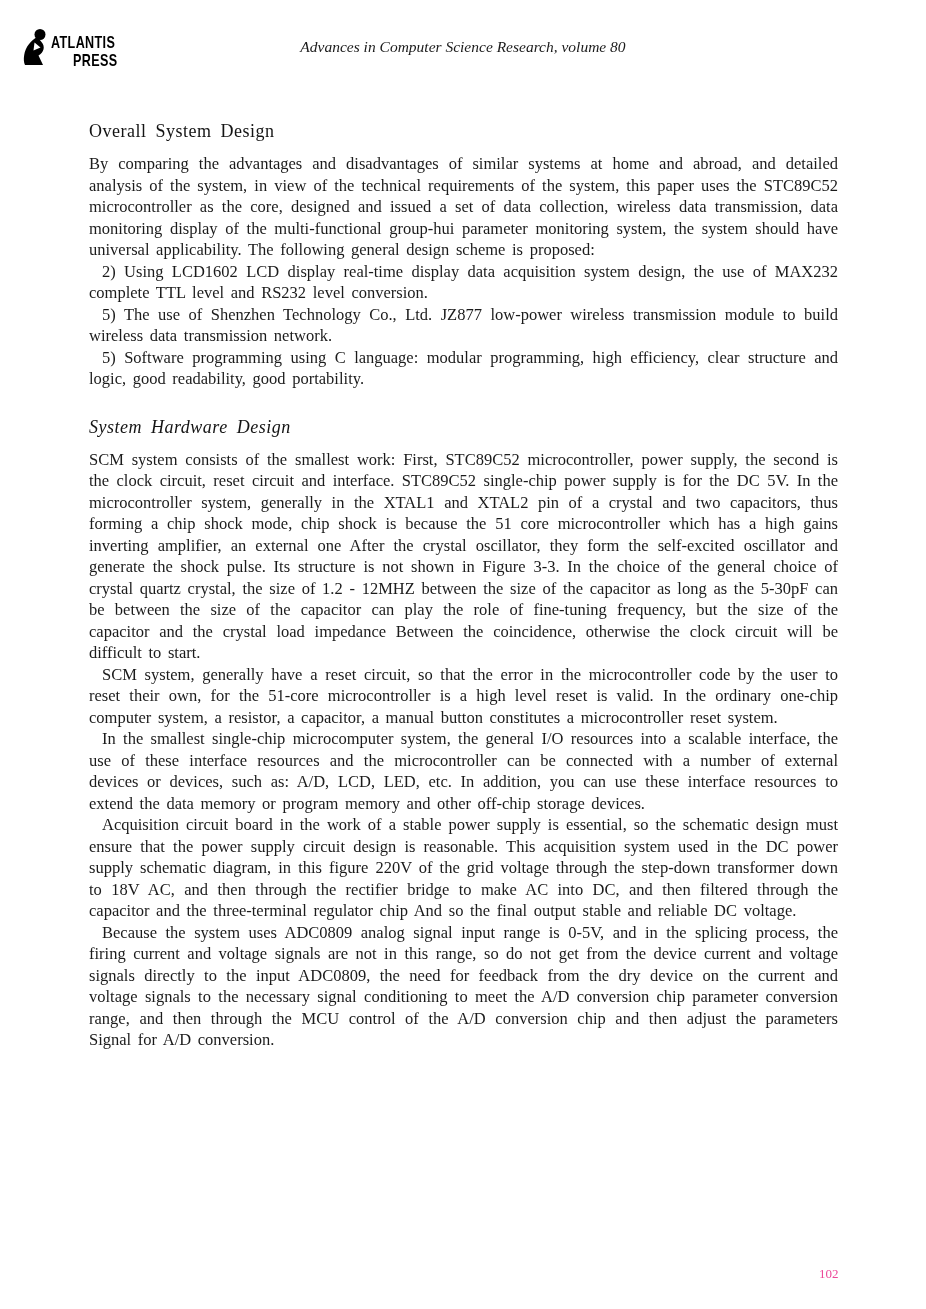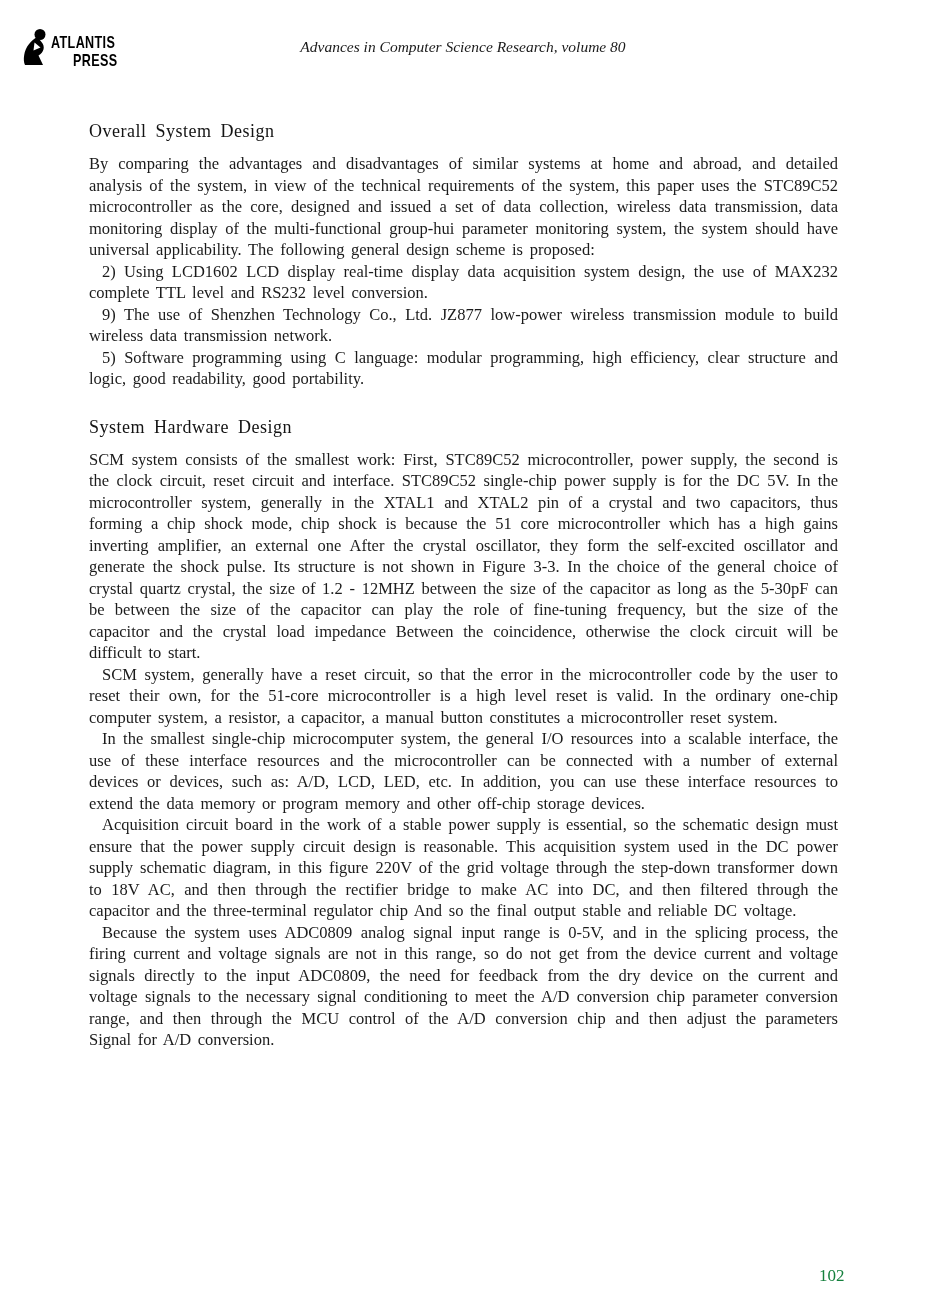--- a/index.html
+++ b/index.html
@@ -32,39 +32,39 @@
     font-size: 15.5px; color: #1a1a1a;
   }
 
   
   .content { position: absolute; left: 89px; right: 88px; top: 113px; margin-top: 7px; }
   h2.sec-heading {
     font-size: 18px; font-weight: normal; color: #141414;
     margin: 0 0 11px 0; line-height: 22px;
     letter-spacing: 0.5px; word-spacing: 4px;
   }
-  h2.sec-heading.second { margin-top: 26px; }
+  h2.sec-heading.second { margin-top: 26px; font-style: italic; }
   .content p {
     margin: 0;
     font-size: 16.5px; line-height: 21.5px;
     text-align: justify;
     word-spacing: 2.5px;
     color: #1b1b1b;
   }
   .content p.ind { text-indent: 13px; }
 
   
   .footer-line {
     position: absolute; left: 30px; top: 1308px;
     font-size: 15px; color: #14532d; white-space: nowrap;
   }
   .footer-url { margin-left: 26px; }
   .page-number {
     position: absolute; left: 819px; top: 1266px;
-    font-size: 17px; color: #15803d;
+    font-size: 13px; color: #ec4899;
   }
 </style>
 </head>
 <body>
 
 <div class="page">
 
   <div class="logo">
     <svg class="logo-icon" viewBox="0 0 30 38" xmlns="http://www.w3.org/2000/svg">
       <circle cx="19" cy="6.5" r="5.5" fill="#000"></circle>
@@ -74,21 +74,21 @@
     <span class="logo-t1">ATLANTIS</span>
     <span class="logo-t2">PRESS</span>
   </div>
   <div class="journal">Advances in Computer Science Research, volume 80</div>
 
   <div class="content">
 
     <h2 class="sec-heading">Overall System Design</h2>
     <p>By comparing the advantages and disadvantages of similar systems at home and abroad, and detailed analysis of the system, in view of the technical requirements of the system, this paper uses the STC89C52 microcontroller as the core, designed and issued a set of data collection, wireless data transmission, data monitoring display of the multi-functional group-hui parameter monitoring system, the system should have universal applicability. The following general design scheme is proposed:</p>
     <p class="ind">2) Using LCD1602 LCD display real-time display data acquisition system design, the use of MAX232 complete TTL level and RS232 level conversion.</p>
-    <p class="ind">9) The use of Shenzhen Technology Co., Ltd. JZ877 low-power wireless transmission module to build wireless data transmission network.</p>
+    <p class="ind">5) The use of Shenzhen Technology Co., Ltd. JZ877 low-power wireless transmission module to build wireless data transmission network.</p>
     <p class="ind">5) Software programming using C language: modular programming, high efficiency, clear structure and logic, good readability, good portability.</p>
 
     <h2 class="sec-heading second">System Hardware Design</h2>
     <p>SCM system consists of the smallest work: First, STC89C52 microcontroller, power supply, the second is the clock circuit, reset circuit and interface. STC89C52 single-chip power supply is for the DC 5V. In the microcontroller system, generally in the XTAL1 and XTAL2 pin of a crystal and two capacitors, thus forming a chip shock mode, chip shock is because the 51 core microcontroller which has a high gains inverting amplifier, an external one After the crystal oscillator, they form the self-excited oscillator and generate the shock pulse. Its structure is not shown in Figure 3-3. In the choice of the general choice of crystal quartz crystal, the size of 1.2 - 12MHZ between the size of the capacitor as long as the 5-30pF can be between the size of the capacitor can play the role of fine-tuning frequency, but the size of the capacitor and the crystal load impedance Between the coincidence, otherwise the clock circuit will be difficult to start.</p>
     <p class="ind">SCM system, generally have a reset circuit, so that the error in the microcontroller code by the user to reset their own, for the 51-core microcontroller is a high level reset is valid. In the ordinary one-chip computer system, a resistor, a capacitor, a manual button constitutes a microcontroller reset system.</p>
     <p class="ind">In the smallest single-chip microcomputer system, the general I/O resources into a scalable interface, the use of these interface resources and the microcontroller can be connected with a number of external devices or devices, such as: A/D, LCD, LED, etc. In addition, you can use these interface resources to extend the data memory or program memory and other off-chip storage devices.</p>
     <p class="ind">Acquisition circuit board in the work of a stable power supply is essential, so the schematic design must ensure that the power supply circuit design is reasonable. This acquisition system used in the DC power supply schematic diagram, in this figure 220V of the grid voltage through the step-down transformer down to 18V AC, and then through the rectifier bridge to make AC into DC, and then filtered through the capacitor and the three-terminal regulator chip And so the final output stable and reliable DC voltage.</p>
     <p class="ind">Because the system uses ADC0809 analog signal input range is 0-5V, and in the splicing process, the firing current and voltage signals are not in this range, so do not get from the device current and voltage signals directly to the input ADC0809, the need for feedback from the dry device on the current and voltage signals to the necessary signal conditioning to meet the A/D conversion chip parameter conversion range, and then through the MCU control of the A/D conversion chip and then adjust the parameters Signal for A/D conversion.</p>
   </div>
 

